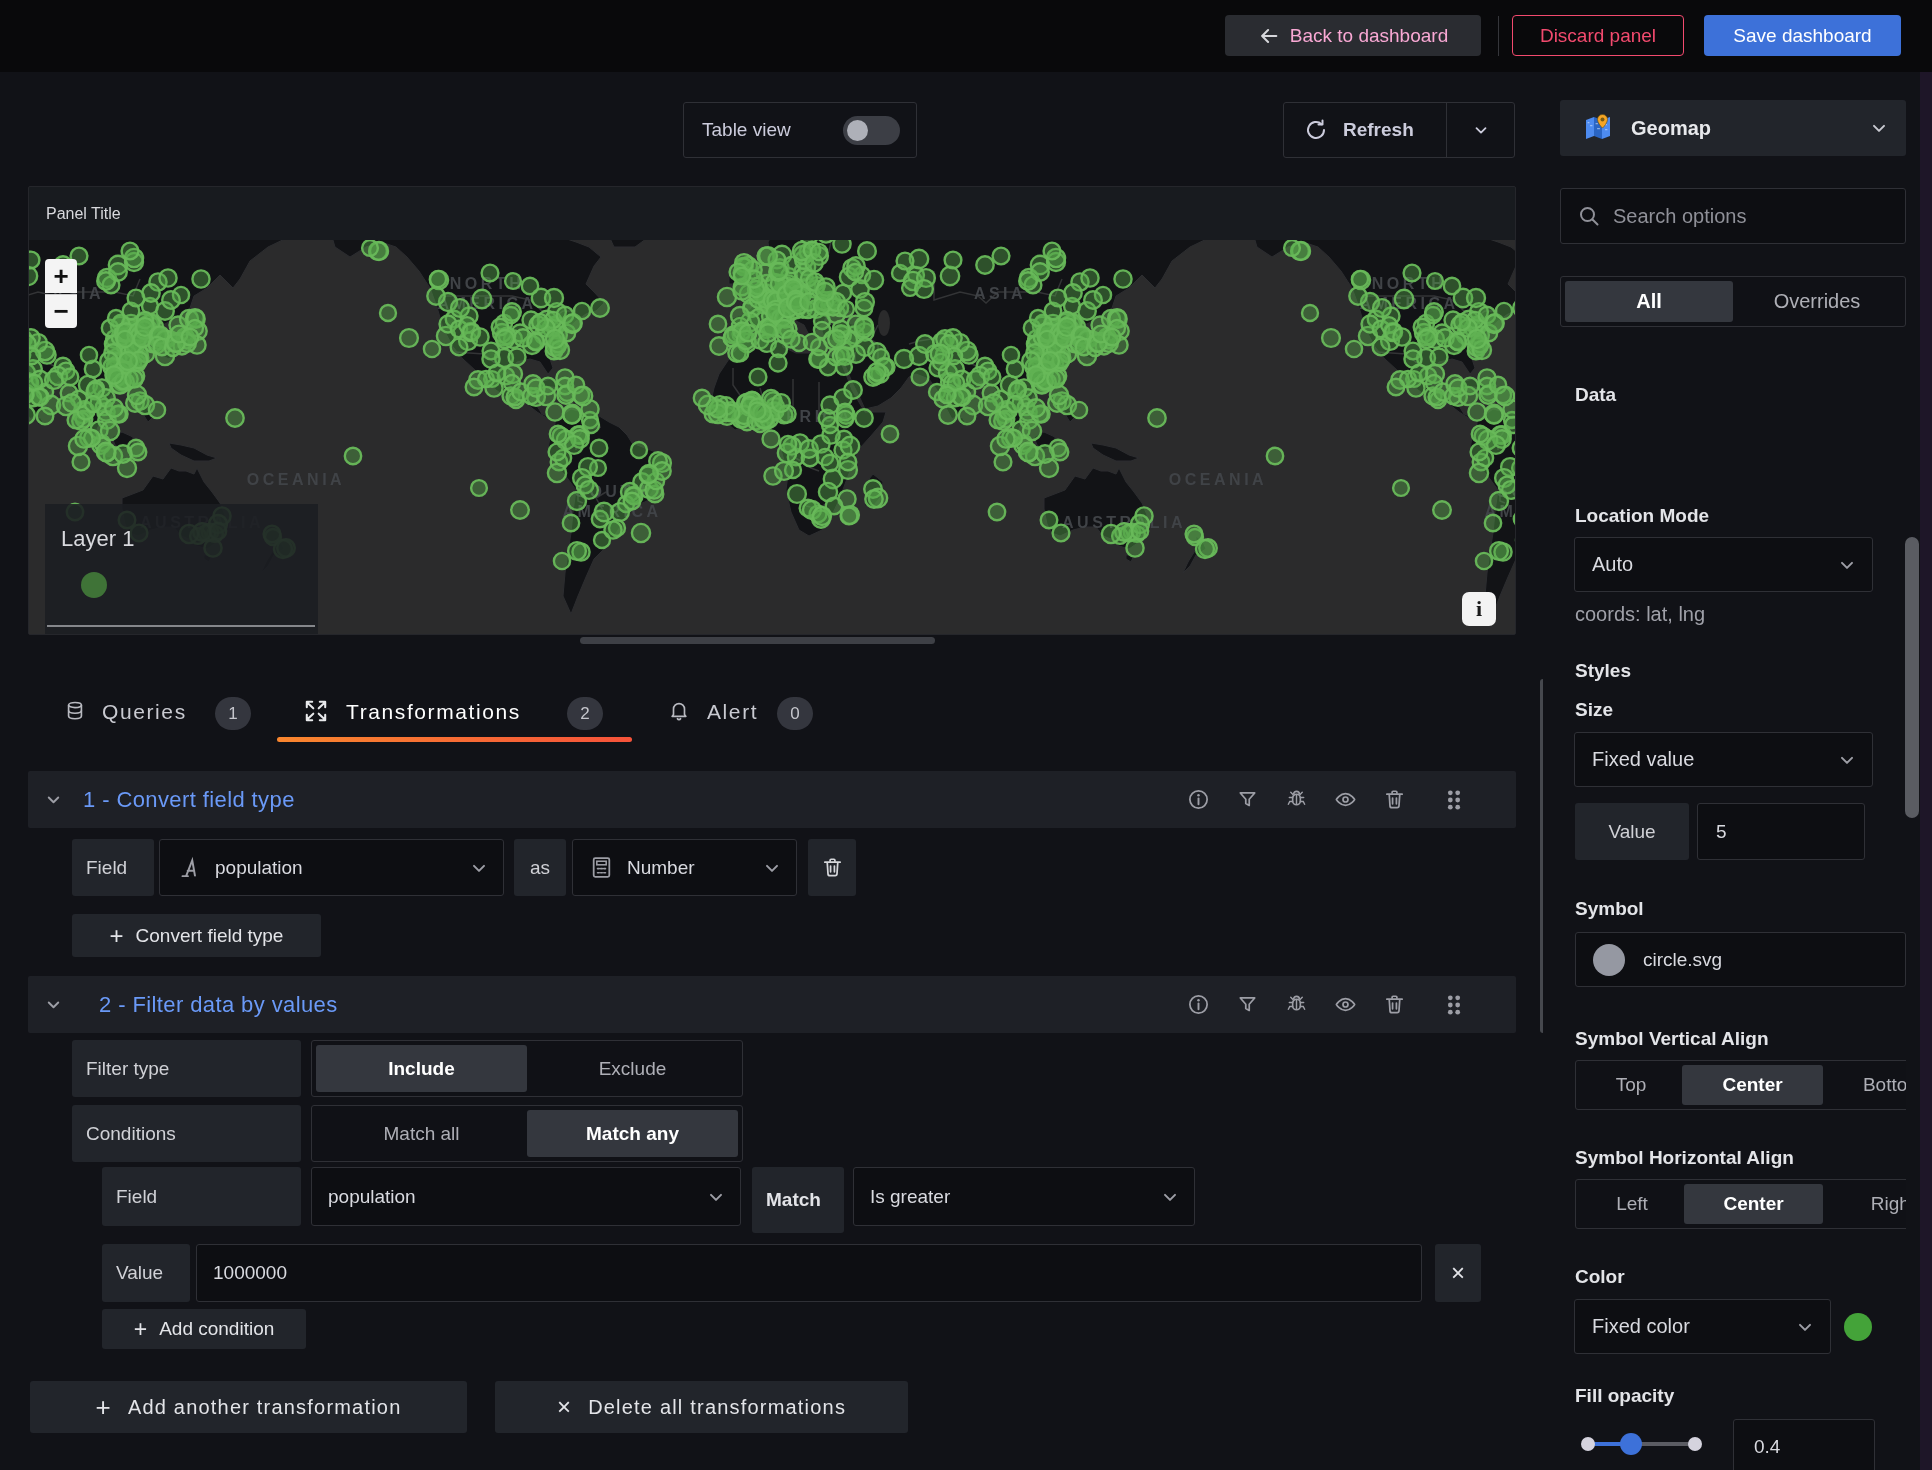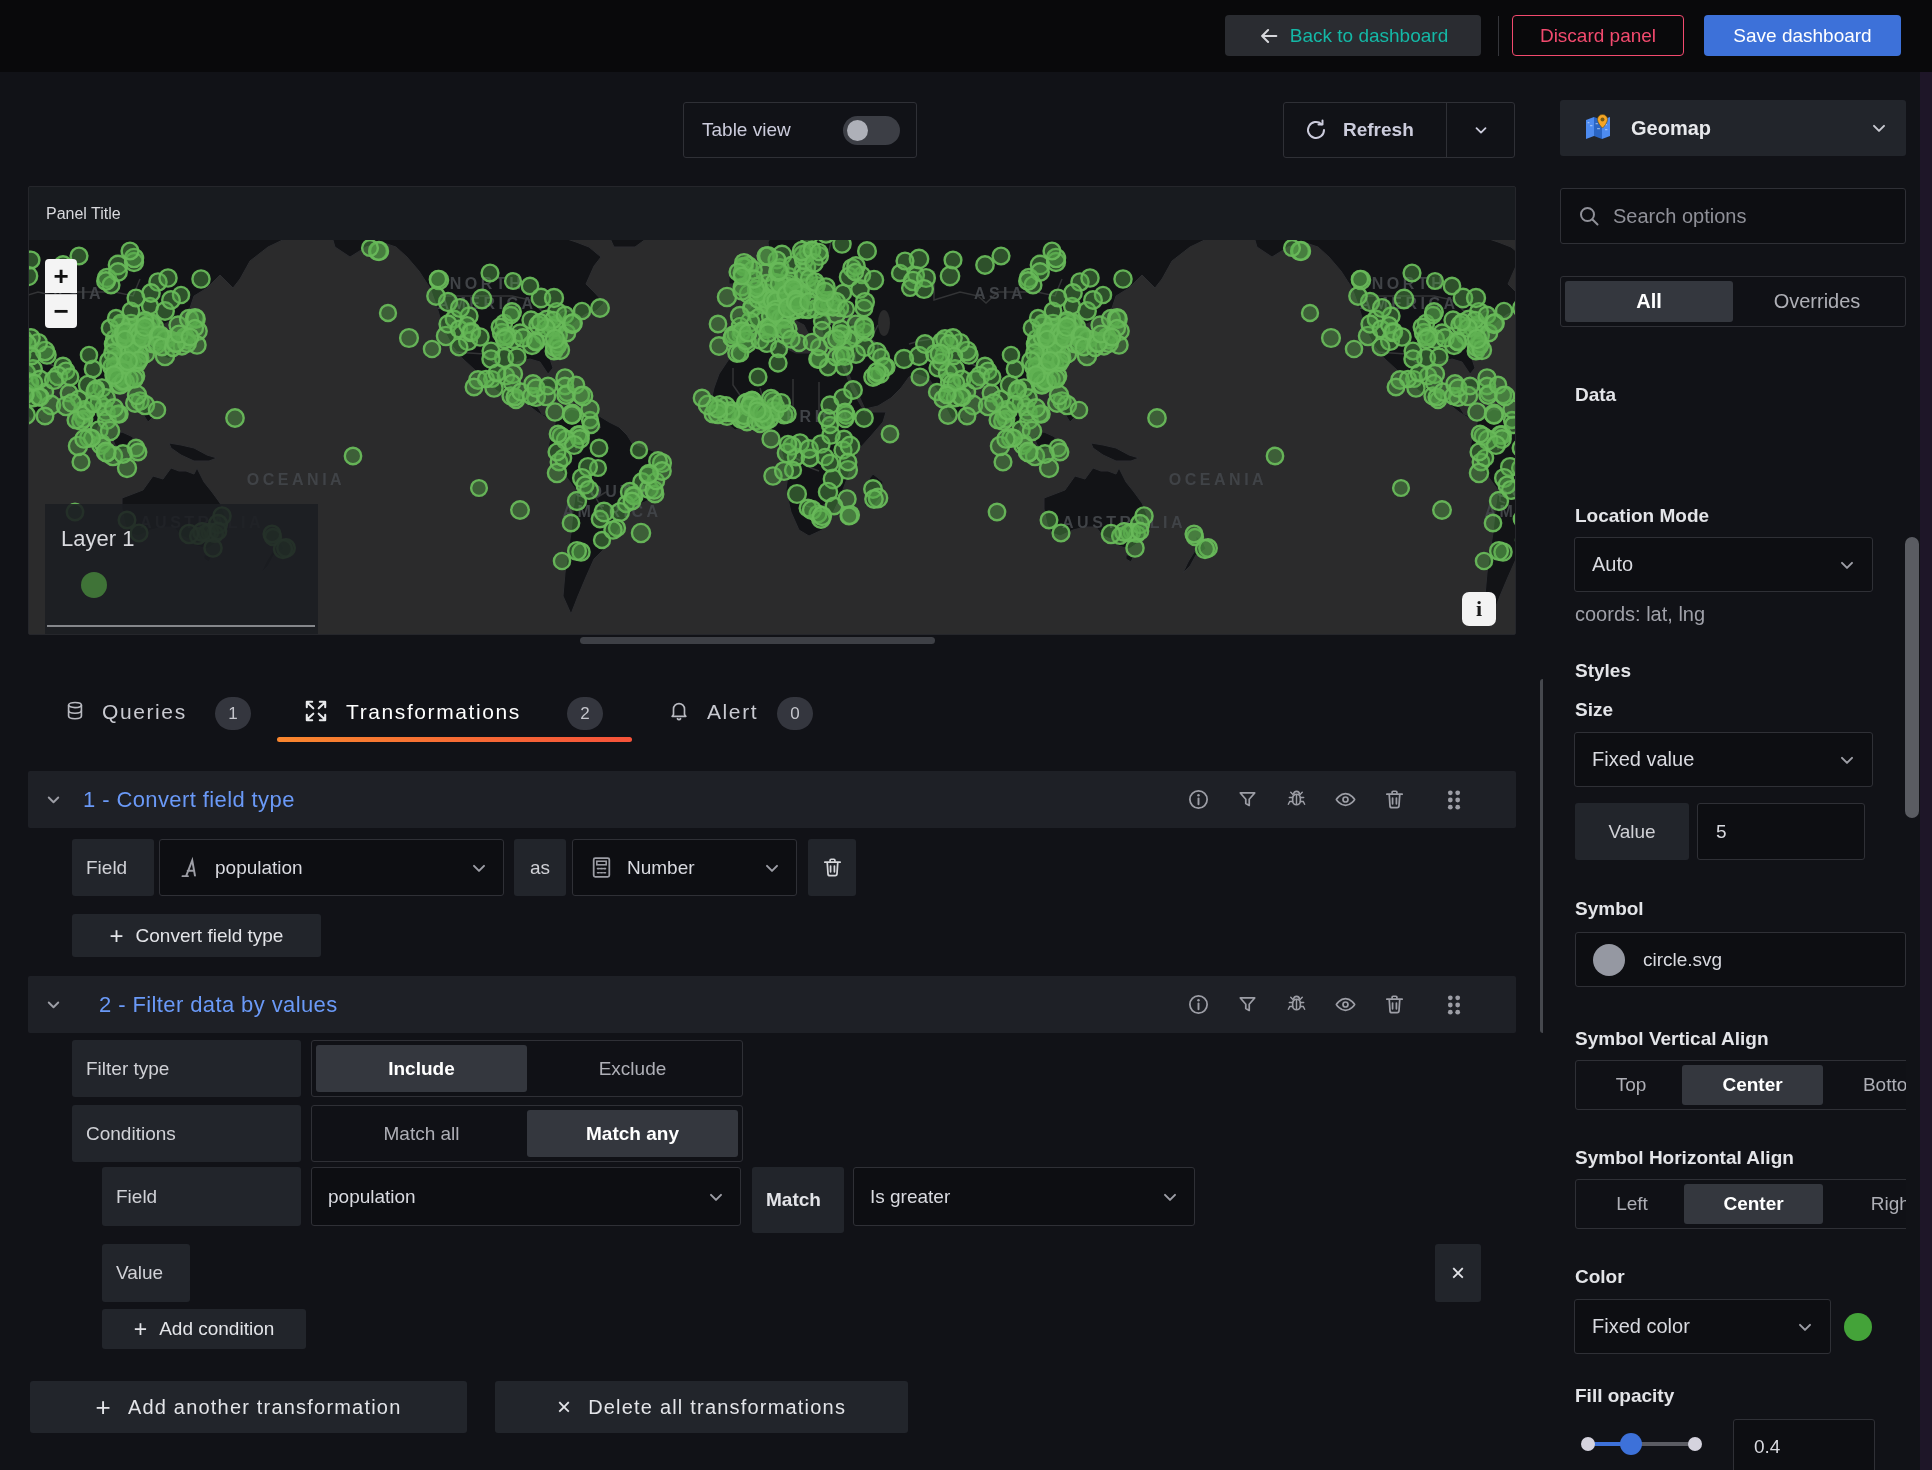--- a/index.html
+++ b/index.html
@@ -1,20 +1,20 @@
 <!DOCTYPE html>
 <html><head><meta charset="utf-8">
 <style>
 * { margin:0; padding:0; box-sizing:border-box; }
 html,body { width:1932px; height:1470px; background:#111217; font-family:"Liberation Sans", sans-serif; color:#ccccdc; overflow:hidden; }
 .abs { position:absolute; }
 #page { position:relative; width:1932px; height:1470px; background:#111217; overflow:hidden; will-change:transform; }
 #topbar { position:absolute; left:0; top:0; width:1932px; height:72px; background:#09090b; }
 .btn { display:flex; align-items:center; justify-content:center; border-radius:4px; font-size:19px; }
-#btn-back { position:absolute; left:1225px; top:15px; width:256px; height:41px; background:#2a2c31; color:#14b8a6; gap:10px; font-weight:500;}
+#btn-back { position:absolute; left:1225px; top:15px; width:256px; height:41px; background:#2a2c31; color:#f9a8d4; gap:10px; font-weight:500;}
 #topsep { position:absolute; left:1498px; top:16px; width:1px; height:40px; background:#35363b; }
 #btn-discard { position:absolute; left:1512px; top:15px; width:172px; height:41px; border:1px solid #f24a6e; color:#f24a6e; font-weight:500; }
 #btn-save { position:absolute; left:1704px; top:15px; width:197px; height:41px; background:#3d71d9; color:#fff; font-weight:500; }
 .toolbtn { position:absolute; top:102px; height:56px; border:1px solid #2f3036; border-radius:3px; background:#111217; display:flex; align-items:center; color:#ccccdc; font-size:19px; font-weight:500; }
 .seg-r { border-left:1px solid #2f3036; height:100%; display:flex; align-items:center; justify-content:center; }
 #panel { position:absolute; left:28px; top:186px; width:1488px; height:449px; border:1px solid #25262b; background:#181b1f; border-radius:2px; }
 #panel-title { position:absolute; left:17px; top:0; height:53px; display:flex; align-items:center; font-size:16px; font-weight:500; color:#d8d9dd; }
 #mapwrap { position:absolute; left:0px; top:53px; width:1486px; height:394px; overflow:hidden; }
 .zoombtn { position:absolute; width:32px; height:34px; background:#f4f4f4; color:#111; font-size:26px; font-weight:bold; display:flex; align-items:center; justify-content:center; }
 #legend { position:absolute; left:16px; top:264px; width:273px; height:130px; background:rgba(27,30,34,0.88); padding:22px 16px 0 16px; }
@@ -1341,20 +1341,23 @@
 <div class="lbl" style="left:752px;top:1167px;width:92px;height:66px;padding-left:14px;font-weight:bold;color:#e3e4e8;">Match</div>
 <div class="sel" style="left:853px;top:1167px;width:342px;height:59px;">
       <span style="margin-left:16px;">Is greater</span>
       <span class="chev">
         <svg width="20" height="20" viewBox="0 0 24 24" fill="none">
           <path d="M6 9.5l6 6 6-6" stroke="#9d9ea6" stroke-width="2.4" stroke-linecap="round" stroke-linejoin="round"></path>
         </svg>
       </span>
     </div>
 <div class="lbl" style="left:102px;top:1244px;width:88px;height:58px;padding-left:14px;">Value</div>
+<div class="sel" style="left:196px;top:1244px;width:1226px;height:58px;">
+      <span style="margin-left:16px;">1000000</span>
+    </div>
 <div class="gbtn" style="left:1435px;top:1244px;width:46px;height:58px;font-size:24px;font-weight:400;">×</div>
 <div class="gbtn" style="left:102px;top:1309px;width:204px;height:40px;">
       <span style="font-size:23px;font-weight:400;">+</span>
       <span>Add condition</span>
     </div>
 <div class="gbtn" style="left:30px;top:1381px;width:437px;height:52px;font-size:20px;gap:16px;letter-spacing:1.2px;">
       <span style="font-size:26px;font-weight:400;">+</span>
       <span>Add another transformation</span>
     </div>
 <div class="gbtn" style="left:495px;top:1381px;width:413px;height:52px;font-size:20px;gap:16px;letter-spacing:1.2px;">

